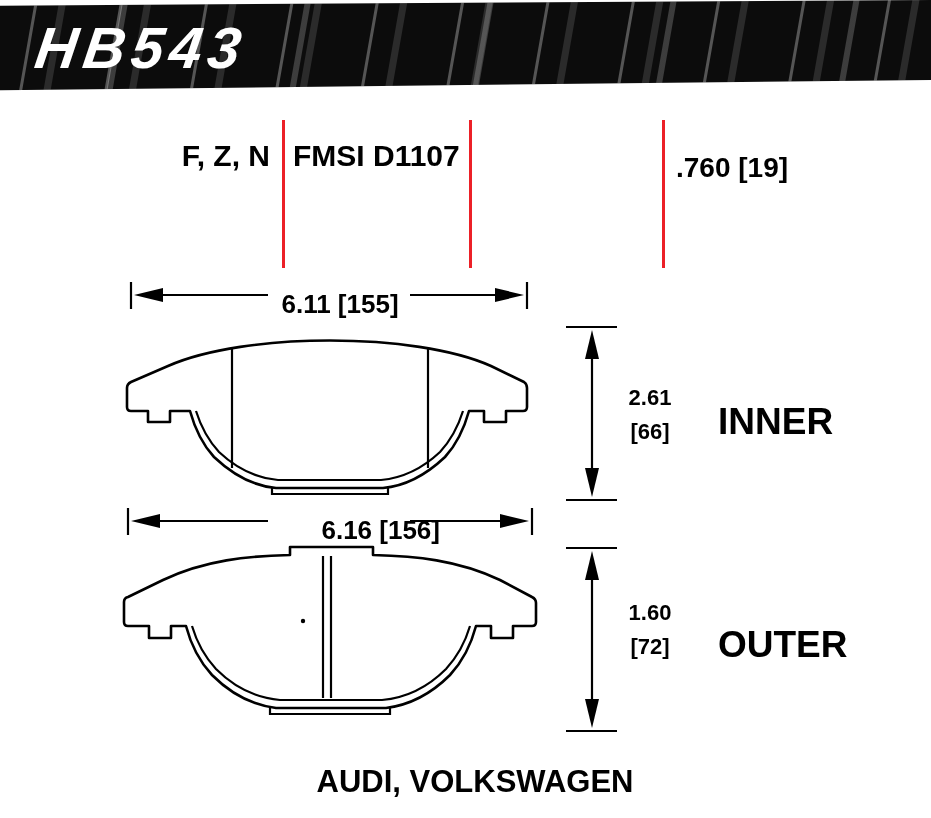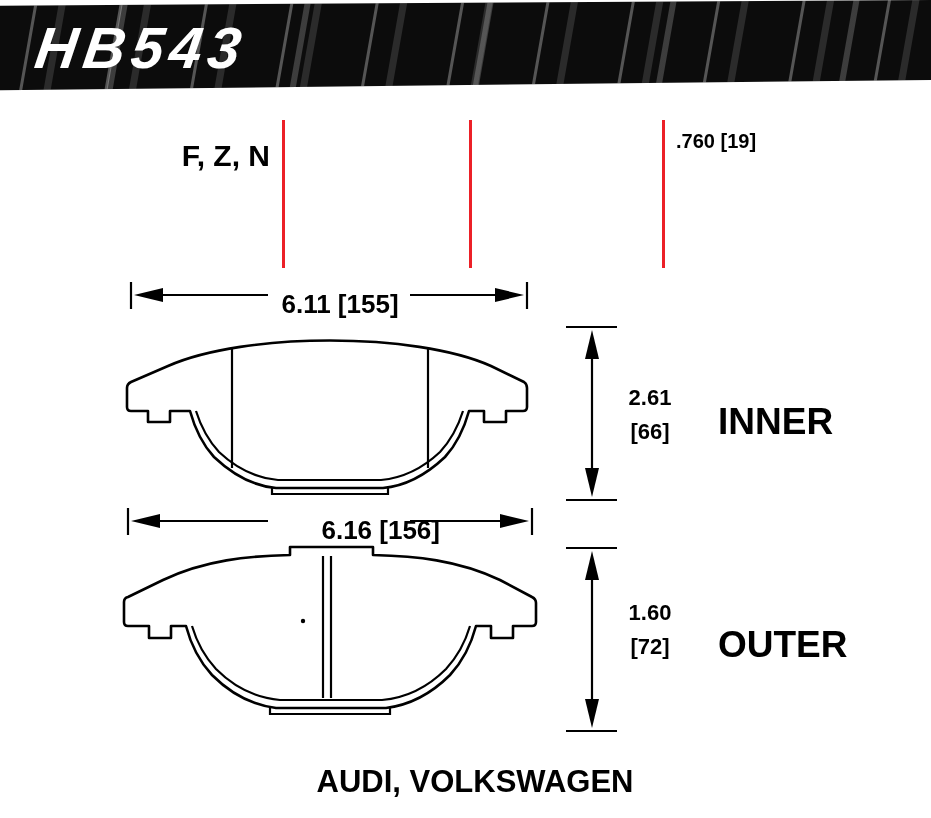--- a/index.html
+++ b/index.html
@@ -39,21 +39,21 @@
     font-style: italic;
     letter-spacing: 6px;
     color: #ffffff;
     transform: skewX(-8deg);
     white-space: nowrap;
   }
   
   .lbl { position: absolute; font-weight: bold; white-space: nowrap; margin-top: 8px; }
   .compounds   { left: 150px; top: 131px; width: 120px; font-size: 30px; text-align: right; }
   .fmsi        { left: 293px; top: 131px; font-size: 30px; }
-  .thickness   { left: 676px; top: 122px; font-size: 20px; }
+  .thickness   { left: 676px; top: 144px; font-size: 28px; }
   .dim-w-inner { left: 240px; top: 281px; width: 200px; font-size: 26px; text-align: center; }
   .dim-w-outer { left: 240px; top: 507px; width: 200px; font-size: 26px; text-align: right; }
   .dim-h       { position: absolute; width: 84px; text-align: center; font-weight: bold;
                  font-size: 22px; line-height: 34px; }
   .dim-h-inner { left: 608px; top: 381px; }
   .dim-h-outer { left: 608px; top: 596px; }
   .pad-label   { font-size: 37px; }
   .inner-label { left: 718px; top: 393px; }
   .outer-label { left: 718px; top: 616px; }
   .footer      { left: 280px; top: 756px; width: 390px; font-size: 31px; text-align: center; }
@@ -67,20 +67,21 @@
 </head>
 <body>
 
 <div class="stage">
 
   <div class="banner">
     <div class="banner-text">HB543</div>
   </div>
 
   <div class="lbl compounds">F, Z, N</div>
+  <div class="lbl fmsi">FMSI D1107</div>
   <div class="lbl thickness">.760 [19]</div>
 
   <div class="lbl dim-w-inner">6.11 [155]</div>
   <div class="dim-h dim-h-inner">
     <span style="display:block">2.61</span>
     <span style="display:block">[66]</span>
   </div>
   <div class="lbl pad-label inner-label">INNER</div>
 
   <div class="lbl dim-w-outer">6.16 [156]</div>

